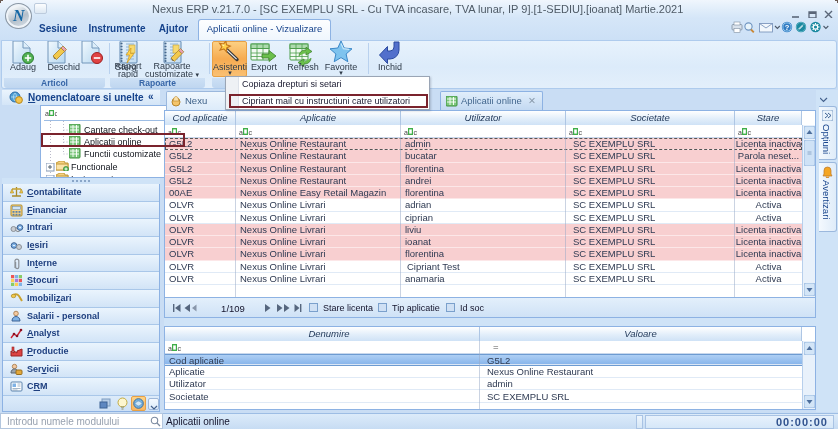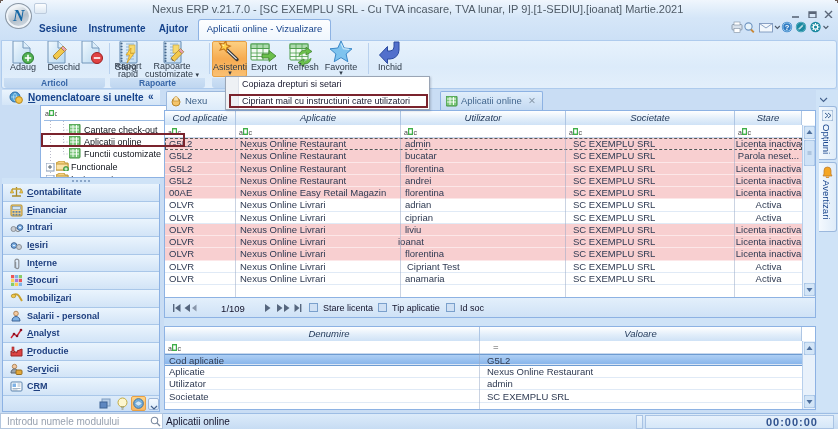--- a/index.html
+++ b/index.html
@@ -117,21 +117,21 @@
   border:1px solid #9bb8dd; border-left:none; border-radius:0 3px 3px 0;
   color:#15428b; font-size:9.5px; }
 .rtab .vt { position:absolute; left:2px; writing-mode:vertical-rl; }
 
 
 #statusbar { left:0; top:413px; width:838px; height:16px;
   background:linear-gradient(#dcebfa,#c7dcf3); border-top:1px solid #9dbde4;
   font-size:10px; color:#14142c; }
 #stbox { position:absolute; left:645px; top:1px; width:189px; height:14px;
   background:linear-gradient(#e7f1fc,#d5e7f8); border:1px solid #a9c3e4;
-  color:#31538f; font-weight:bold; font-size:11px; letter-spacing:1px; text-align:right; padding-right:15px; line-height:13px; }
+  color:#31538f; font-weight:bold; font-size:11px; letter-spacing:1px; text-align:right; padding-right:5px; line-height:13px; }
 
 
 #dropdown { left:225px; top:76px; width:205px; height:34px; background:#fff;
   border:1px solid #9aa5b5; box-shadow:1px 1px 2px rgba(80,90,110,.3); z-index:50; }
 #dropdown .gutter { position:absolute; left:0; top:0; width:13px; height:100%; background:#eef1f5;
   border-right:1px solid #dde2ea; }
 .mitem { position:absolute; left:16px; width:186px; height:15px; font-size:9px; color:#1a1a30;
   line-height:15px; white-space:nowrap; }
 #redbox1 { position:absolute; left:3px; top:17px; width:199px; height:14px; border:2px solid #7a232d; }
 </style>
@@ -634,21 +634,21 @@
   <div class="grow pink" style="top:112.75px;">
         <div class="gc" style="left:0px; width:71px;">OLVR</div>
         <div class="gc" style="left:71px; width:165px;">Nexus Online Livrari</div>
         <div class="gc" style="left:236px; width:165px;">liviu</div>
         <div class="gc" style="left:401px; width:169px; padding-left:7px;">SC EXEMPLU SRL</div>
         <div class="gc st" style="left:570px; width:67px;">Licenta inactiva</div>
       </div>
   <div class="grow pink" style="top:125.00px;">
         <div class="gc" style="left:0px; width:71px;">OLVR</div>
         <div class="gc" style="left:71px; width:165px;">Nexus Online Livrari</div>
-        <div class="gc" style="left:229px; width:165px;">ioanat</div>
+        <div class="gc" style="left:236px; width:165px;">ioanat</div>
         <div class="gc" style="left:401px; width:169px; padding-left:7px;">SC EXEMPLU SRL</div>
         <div class="gc st" style="left:570px; width:67px;">Licenta inactiva</div>
       </div>
   <div class="grow pink" style="top:137.25px;">
         <div class="gc" style="left:0px; width:71px;">OLVR</div>
         <div class="gc" style="left:71px; width:165px;">Nexus Online Livrari</div>
         <div class="gc" style="left:236px; width:165px;">florentina</div>
         <div class="gc" style="left:401px; width:169px; padding-left:7px;">SC EXEMPLU SRL</div>
         <div class="gc st" style="left:570px; width:67px;">Licenta inactiva</div>
       </div>

